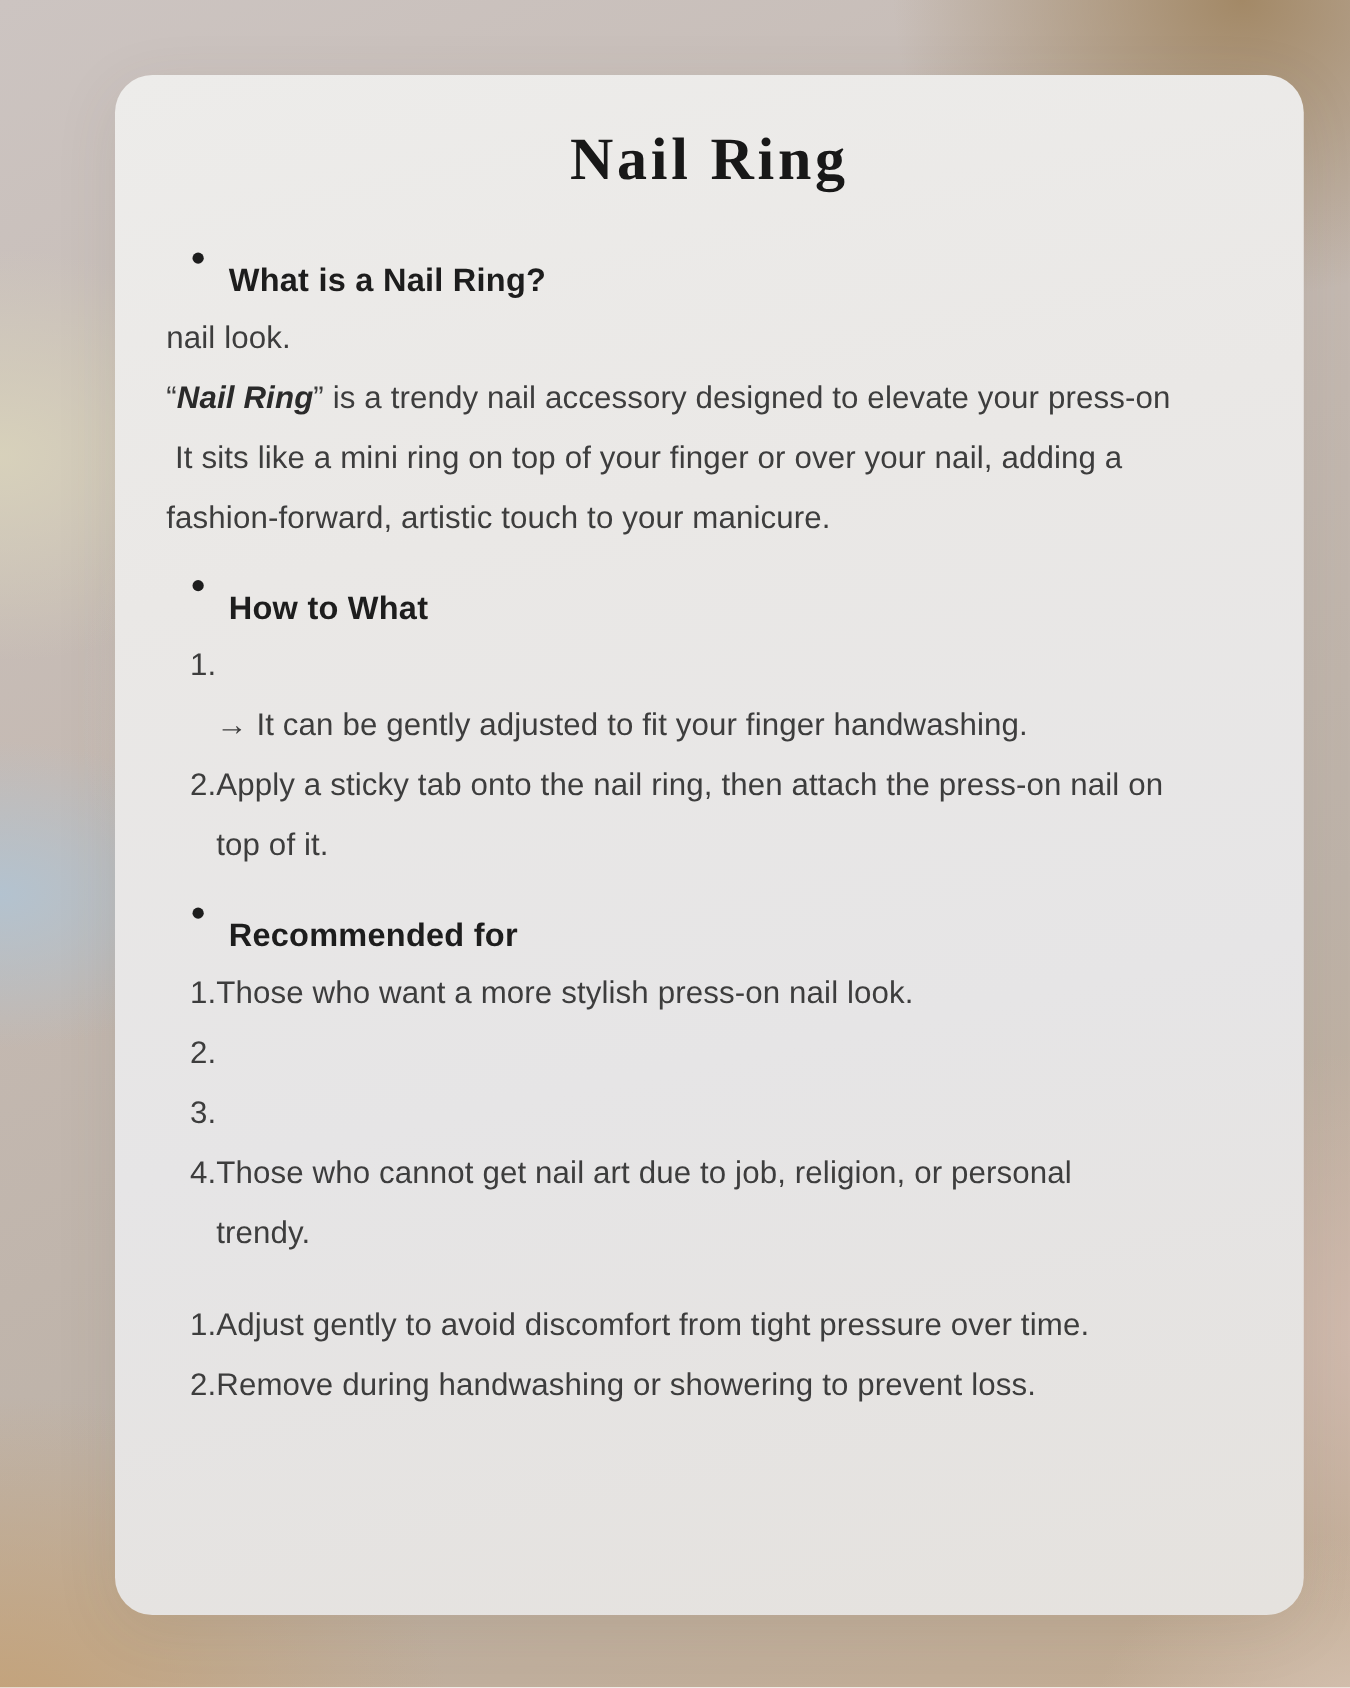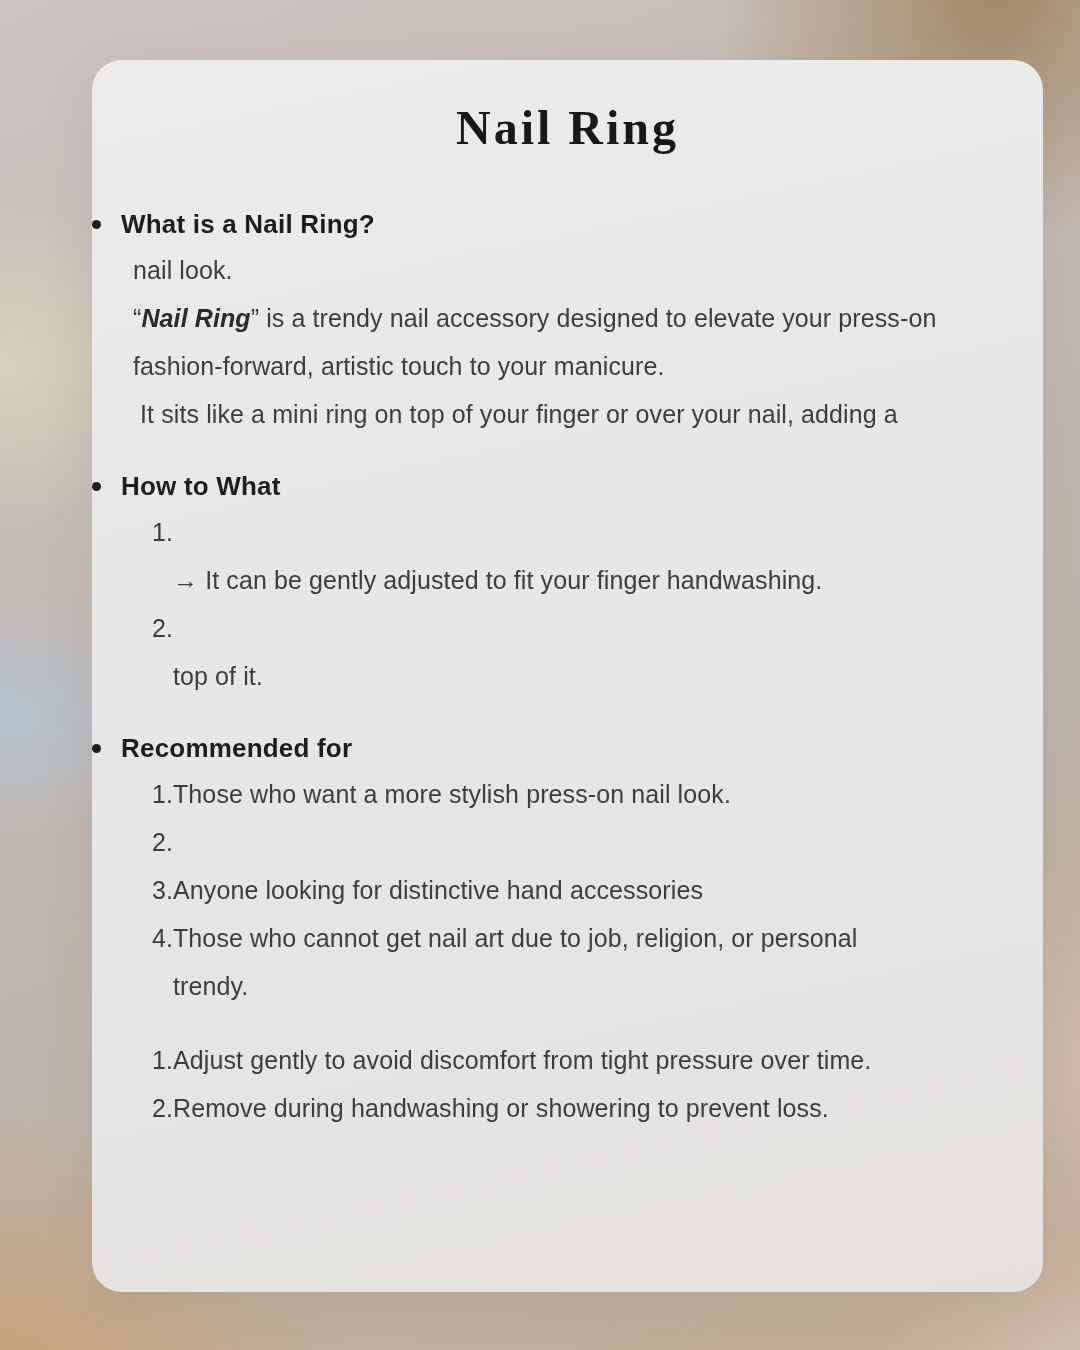--- a/index.html
+++ b/index.html
@@ -36,22 +36,22 @@
     height: 64px;
     text-align: center;
     font: 700 48px/64px "Liberation Serif", "DejaVu Serif", serif;
     letter-spacing: 3px;
     color: #181818;
   }
   .sec { margin-top: 26px; }
   .sec.first { margin-top: 42px; }
   .heading {
     display: flex;
-    align-items: center;
     height: 44px;
+    padding-left: 62px;
     font: 700 26px/44px "Liberation Sans", "DejaVu Sans", sans-serif;
     letter-spacing: 0.2px;
     color: #1d1d1d;
   }
   .dot {
     width: 9px; height: 9px;
     border-radius: 50%;
     background: #1d1d1d;
     margin-right: 20px;
     flex: none;
@@ -79,39 +79,40 @@
     <h1 class="title">Nail Ring</h1>
 
     <section class="sec first">
       <div class="heading">
         <span class="dot"></span>
         <span>What is a Nail Ring?</span>
       </div>
       <div class="para">
         <div class="line">nail look.</div>
         <div class="line"><span class="q">“</span><span class="term">Nail Ring</span><span>” is a trendy nail accessory designed to elevate your press-on</span></div>
+        <div class="line"> It sits like a mini ring on top of your finger or over your nail, adding a</div>
         <div class="line">fashion-forward, artistic touch to your manicure.</div>
-        <div class="line"> It sits like a mini ring on top of your finger or over your nail, adding a</div>
       </div>
     </section>
 
     <section class="sec">
       <div class="heading">
         <span class="dot"></span>
         <span>How to What</span>
       </div>
       <div class="list">
         <div class="row">
           <span class="num">1.</span>
         </div>
         <div class="row cont">
           <span class="txt">→ It can be gently adjusted to fit your finger handwashing.</span>
         </div>
         <div class="row">
           <span class="num">2.</span>
+          <span class="txt">Apply a sticky tab onto the nail ring, then attach the press-on nail on</span>
         </div>
         <div class="row cont">
           <span class="txt">top of it.</span>
         </div>
       </div>
     </section>
 
     <section class="sec">
       <div class="heading">
         <span class="dot"></span>
@@ -120,21 +121,20 @@
       <div class="list">
         <div class="row">
           <span class="num">1.</span>
           <span class="txt">Those who want a more stylish press-on nail look.</span>
         </div>
         <div class="row">
           <span class="num">2.</span>
         </div>
         <div class="row">
           <span class="num">3.</span>
-          <span class="txt">Anyone looking for distinctive hand accessories</span>
         </div>
         <div class="row">
           <span class="num">4.</span>
           <span class="txt">Those who cannot get nail art due to job, religion, or personal</span>
         </div>
         <div class="row cont">
           <span class="txt">trendy.</span>
         </div>
       </div>
     </section>

